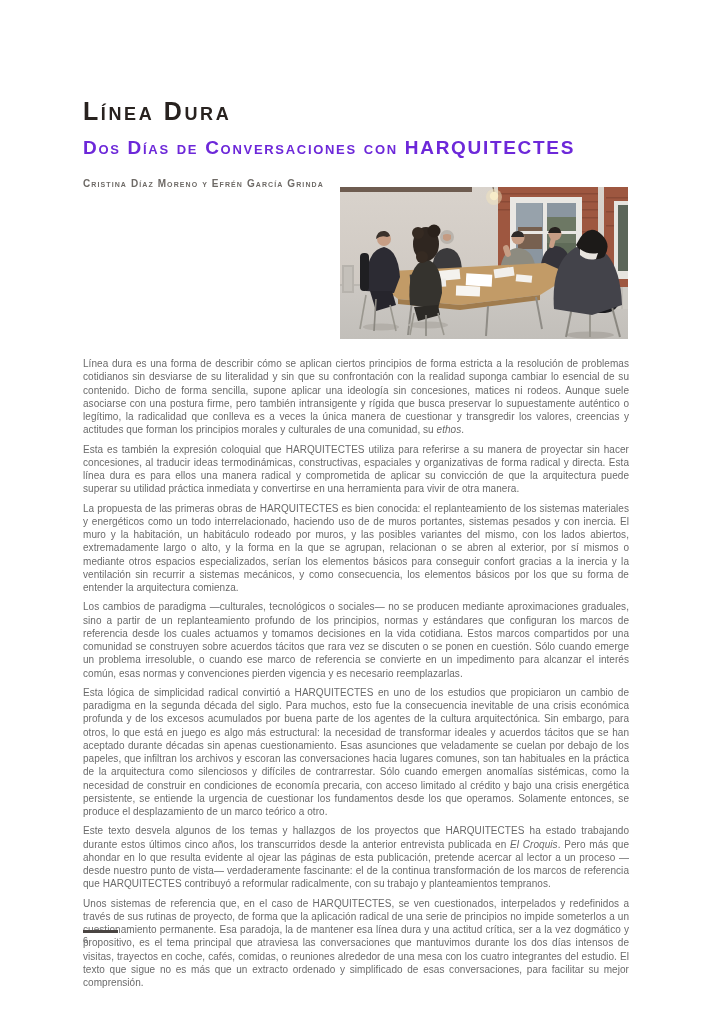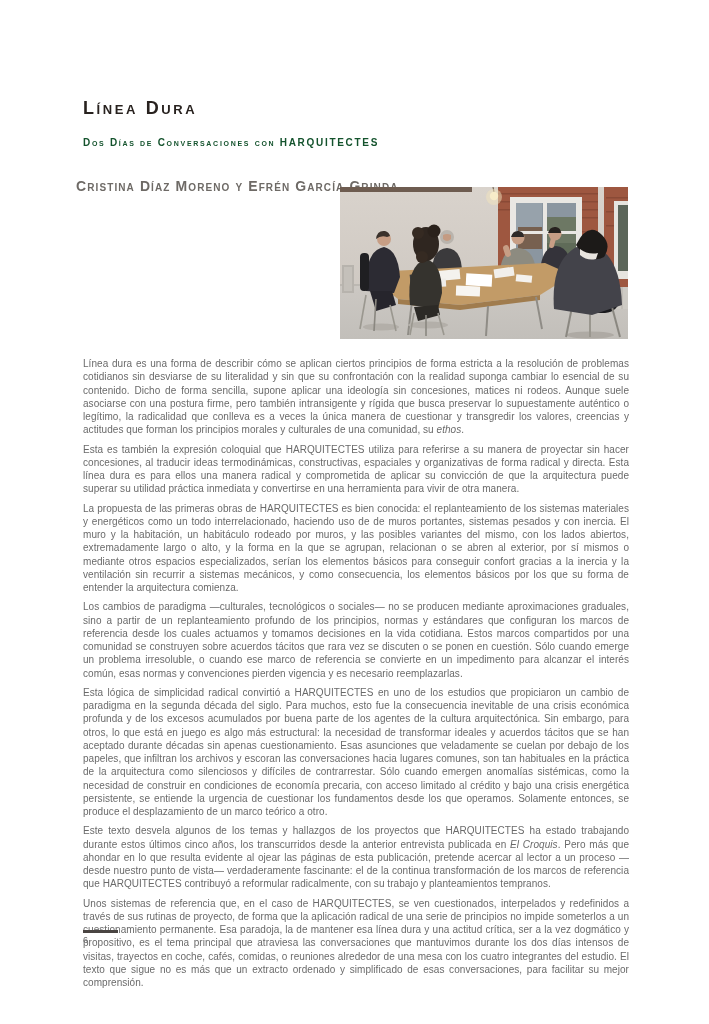--- a/index.html
+++ b/index.html
@@ -17,45 +17,45 @@
   .page {
     position: absolute;
     left: 0; top: 0;
     width: 709px; height: 1024px;
     background: #ffffff;
   }
   .article-title {
     position: absolute;
     left: 83px; top: 99px;
     margin: 0;
-    font-size: 18px;
+    font-size: 25px;
     font-weight: 700;
     font-variant: small-caps;
     letter-spacing: 2.6px;
     color: #28221f;
     line-height: 1;
     white-space: nowrap;
   }
   .article-subtitle {
     position: absolute;
     left: 83px; top: 138px;
     margin: 0;
-    font-size: 10px;
+    font-size: 19px;
     font-weight: 700;
     font-variant: small-caps;
     letter-spacing: 1.7px;
-    color: #14532d;
+    color: #6d28d9;
     line-height: 1;
     white-space: nowrap;
   }
   .article-byline {
     position: absolute;
-    left: 76px; top: 179px;
-    margin: 0;
-    font-size: 14px;
+    left: 83px; top: 179px;
+    margin: 0;
+    font-size: 10px;
     font-weight: 700;
     font-variant: small-caps;
     letter-spacing: 1.1px;
     color: #6e6a66;
     line-height: 1;
     white-space: nowrap;
   }
   .photo-figure {
     position: absolute;
     left: 340px; top: 187px;

